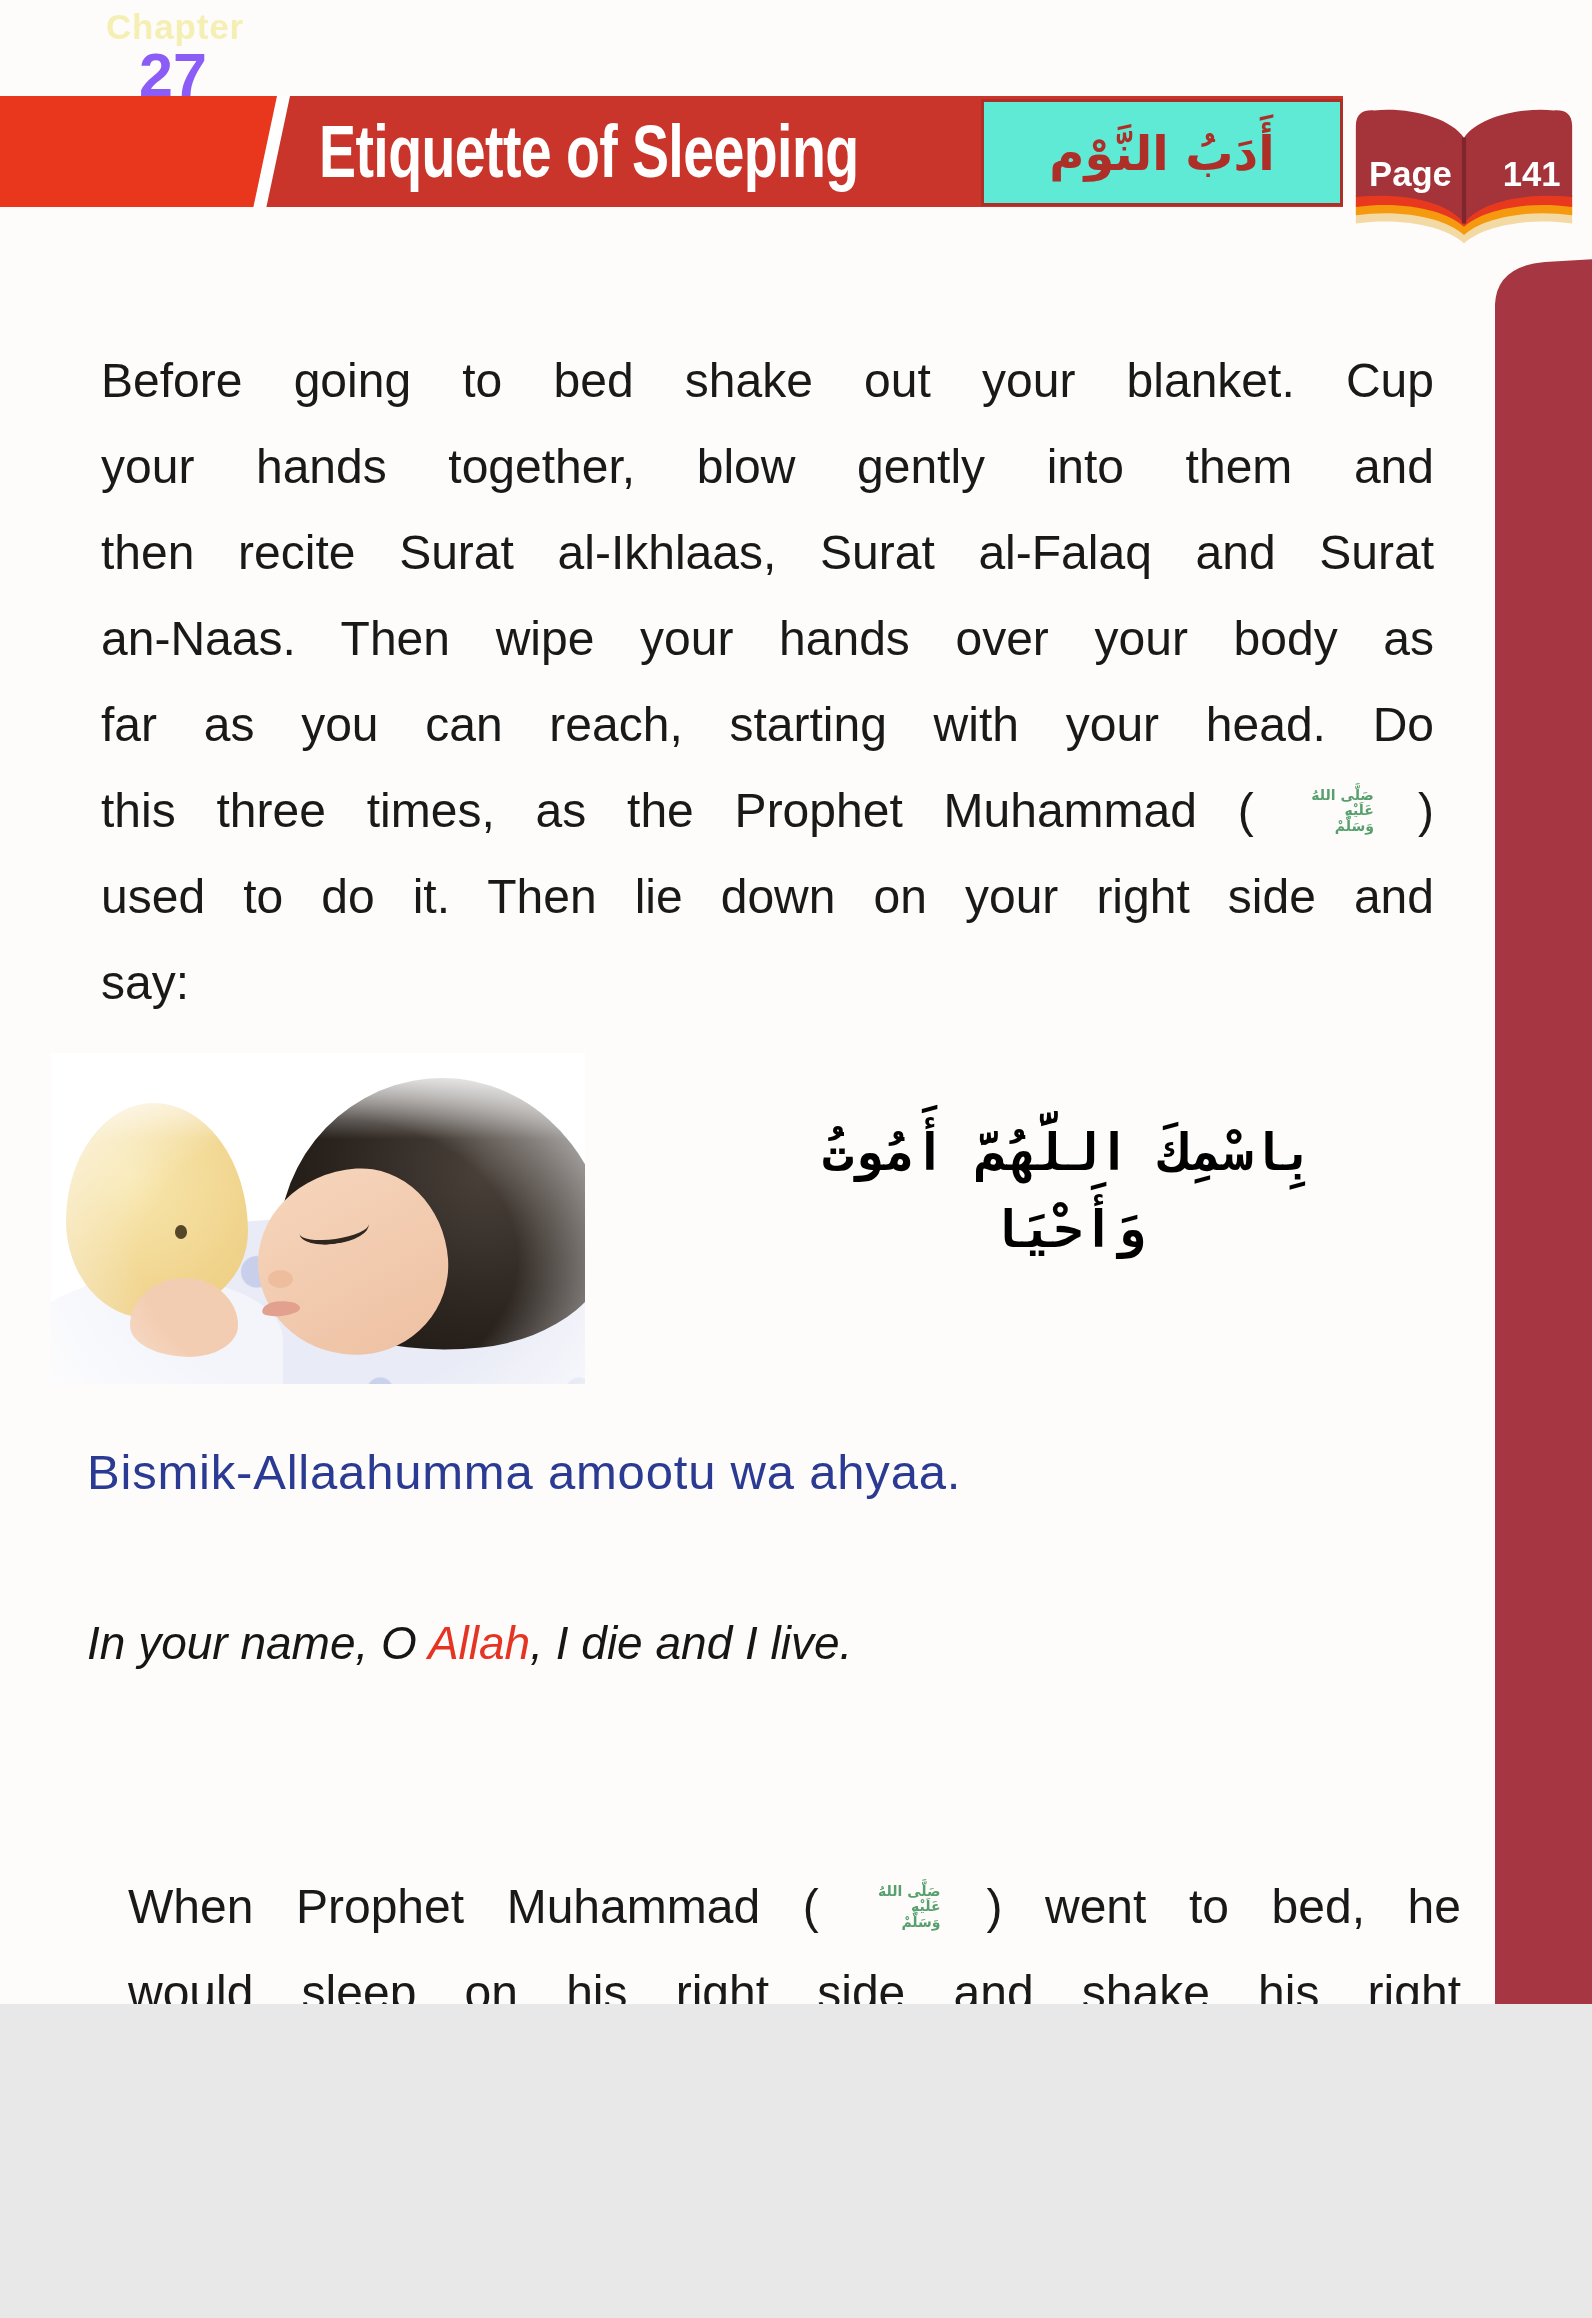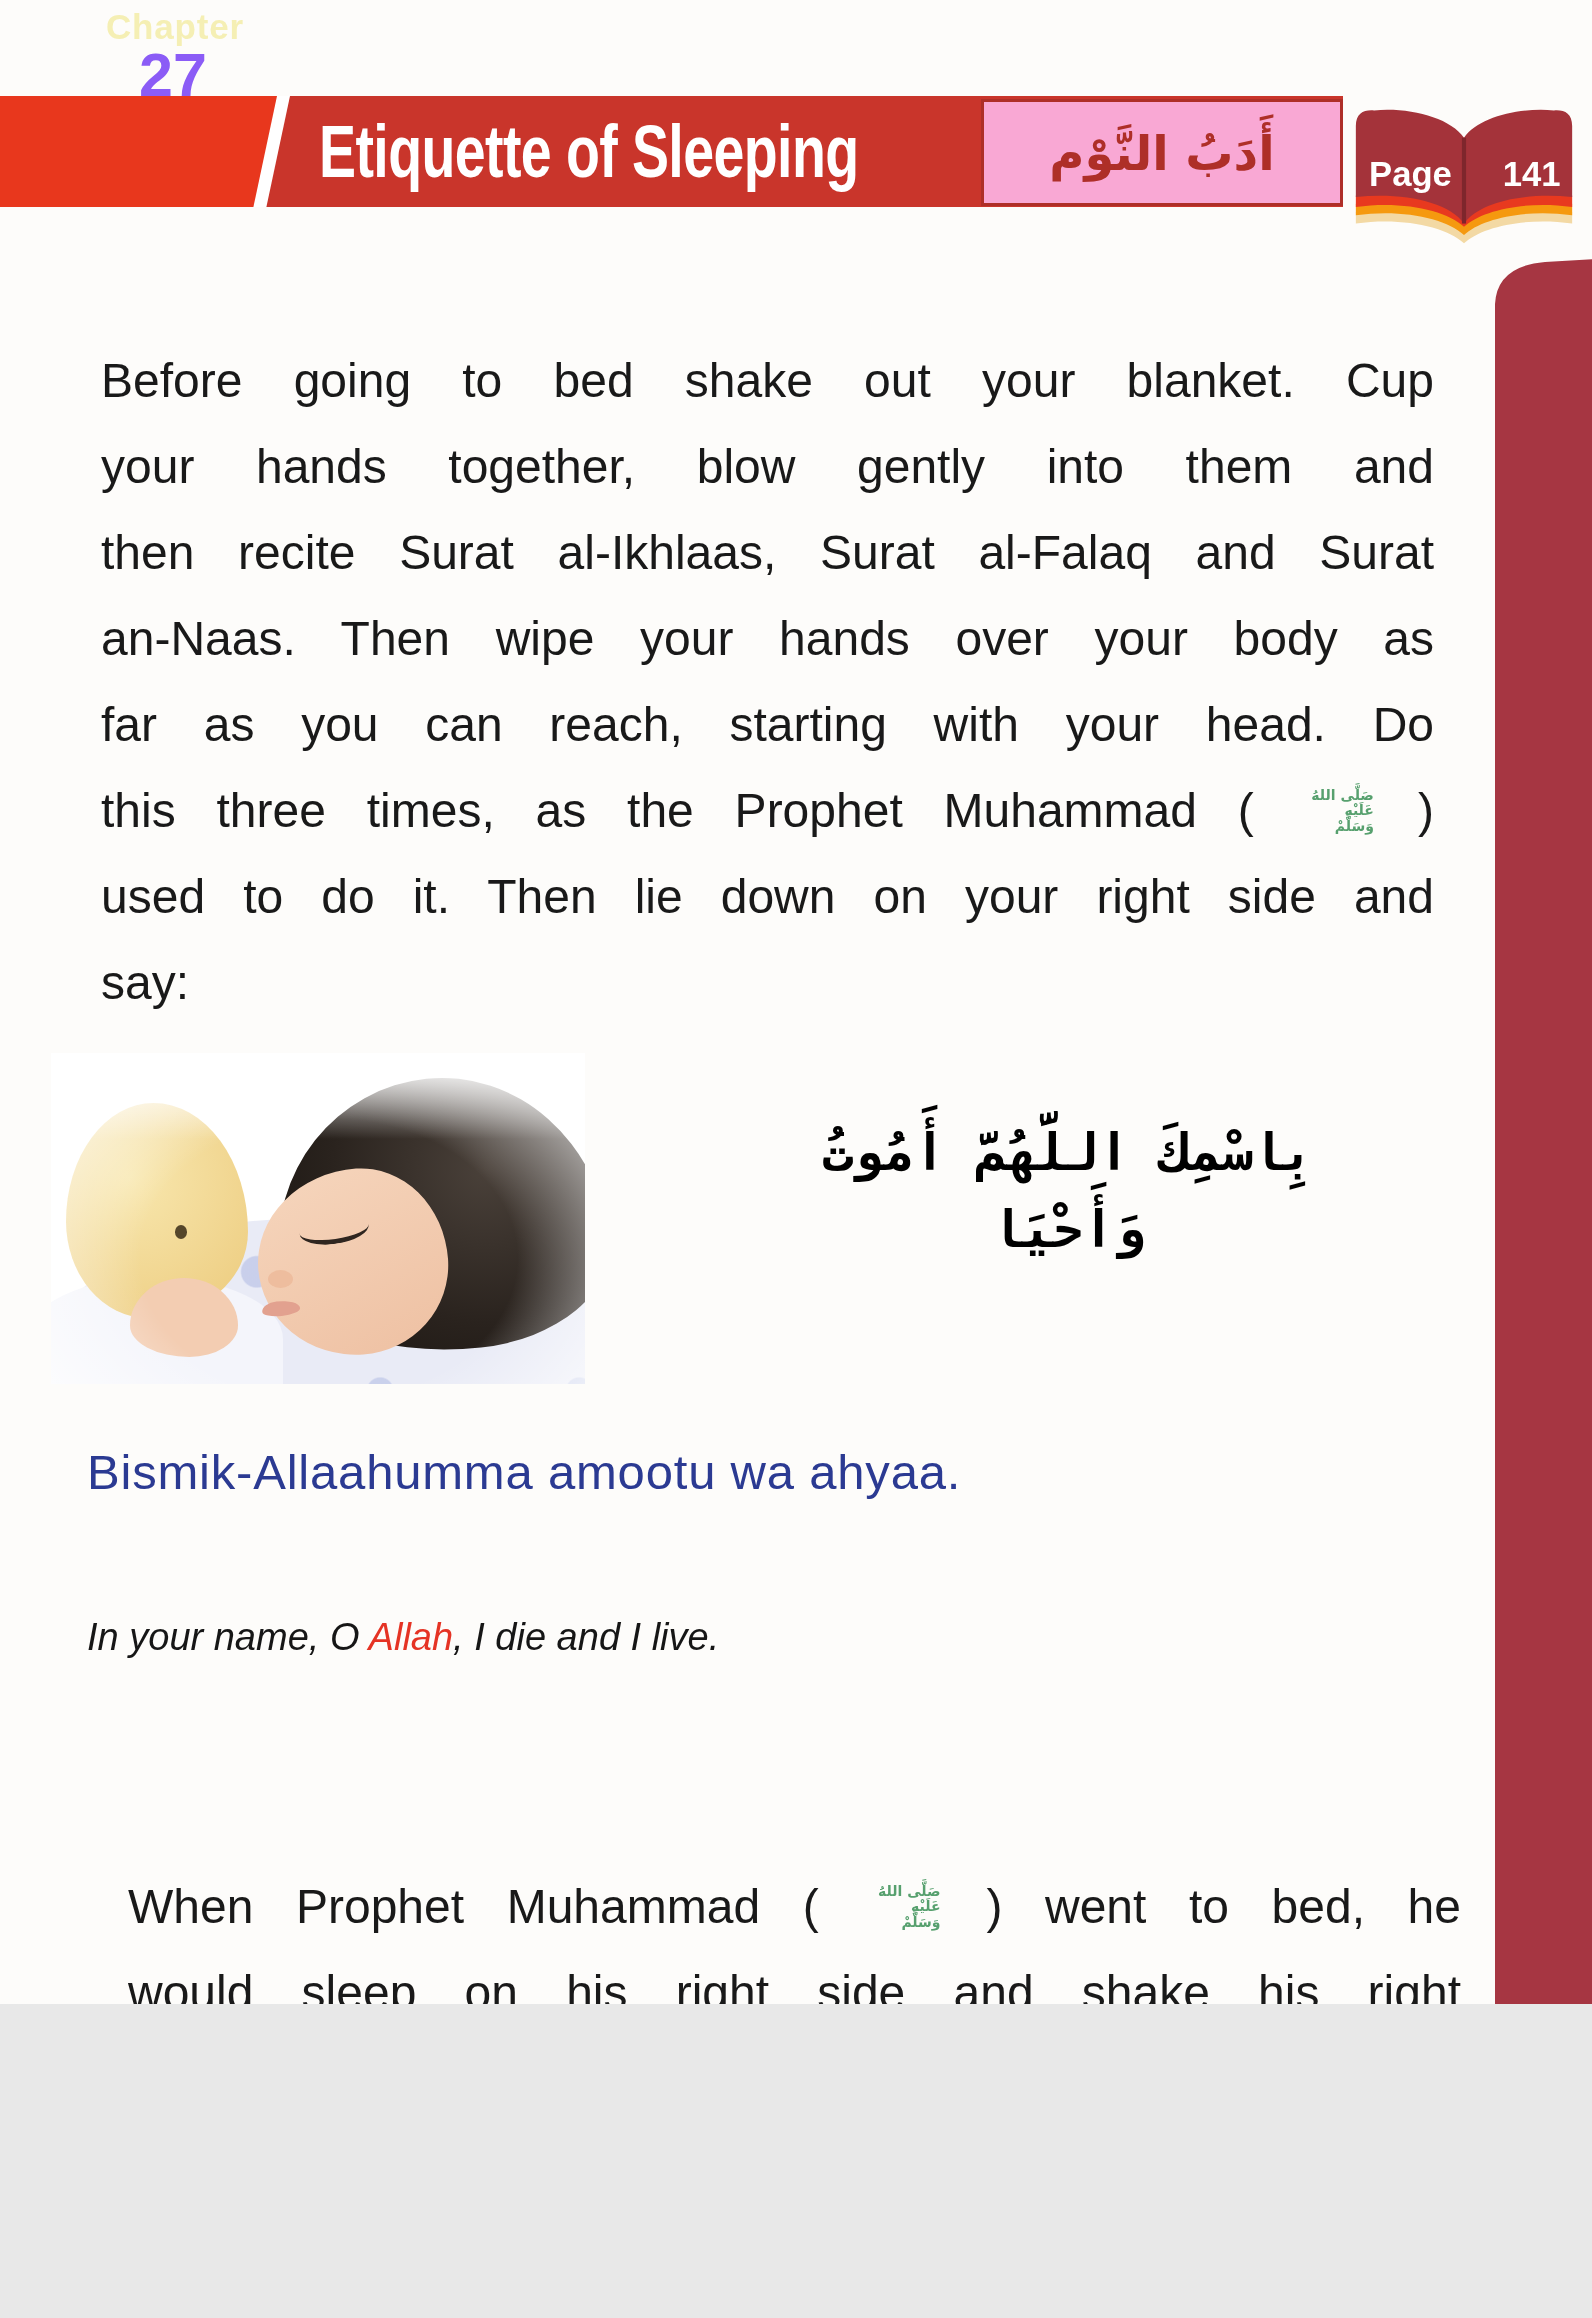--- a/index.html
+++ b/index.html
@@ -10,21 +10,21 @@
   .band-dark{position:absolute;left:0;top:96px;width:1343px;height:111px;background:#c9352b;}
   .slash{position:absolute;left:276px;top:96px;width:14px;height:111px;background:#ffffff;
          transform:skewX(-12deg);transform-origin:top left;}
   .chapter-block{position:absolute;left:-50px;top:96px;width:327px;height:111px;background:#e8371d;
          transform:skewX(-12deg);transform-origin:top left;}
   .chapter-label{position:absolute;left:106px;top:6.6px;font-weight:bold;font-size:35px;color:#f5efb4;letter-spacing:0.8px;}
   .chapter-number{position:absolute;left:139px;top:40px;font-weight:bold;font-size:61px;color:#8b5cf6;}
   .header-title{position:absolute;left:319px;top:96px;height:111px;line-height:111px;white-space:nowrap;
          font-weight:bold;font-size:75px;color:#ffffff;}
   .title-inner{display:inline-block;transform:scaleX(.74);transform-origin:left center;letter-spacing:-0.8px;}
-  .arabic-box{position:absolute;left:981px;top:99px;width:362px;height:107px;background:#f9a8d4;
+  .arabic-box{position:absolute;left:981px;top:99px;width:362px;height:107px;background:#5eead4;
          border:3.3px solid #ae2f28;box-sizing:border-box;display:flex;align-items:center;justify-content:center;}
   .arabic-box-text{font-family:"DejaVu Sans",sans-serif;direction:rtl;font-weight:bold;
          font-size:48px;color:#ae2f28;line-height:1;}
   .book-icon{position:absolute;left:1344px;top:103px;width:240px;height:142px;}
   .book-icon text{font-family:"Liberation Sans",sans-serif;font-weight:bold;fill:#ffffff;font-size:42px;}
 
   
   .side-band{position:absolute;left:1495px;top:258px;width:98px;height:1879px;background:#a63642;
       clip-path:path("M0 2270 L0 46 Q2 8 50 4 L118 0 L118 2236 Q62 2258 2 2269 Z");}
 
@@ -36,21 +36,21 @@
   .bline.just{text-align:justify;text-align-last:justify;}
   .pbuh{display:inline-flex;flex-direction:column;align-items:flex-end;vertical-align:middle;
         width:76px;margin:0 3.3px;transform:translateY(-3.3px);}
   .pbuh-row{font-family:"DejaVu Sans",sans-serif;direction:rtl;font-size:14px;line-height:15.7px;
         color:#57a06e;font-weight:bold;}
 
   
   .dua-arabic{position:absolute;left:745px;top:1119px;width:646px;text-align:center;direction:rtl;
         font-family:Liberation Mono, monospace;font-weight:bold;font-size:51px;color:#000000;line-height:1.5;}
   .transliteration{position:absolute;left:87px;top:1444px;font-size:49px;color:#2b3a92;letter-spacing:0.8px;}
-  .translation{position:absolute;left:87px;top:1616px;font-size:38px;font-style:italic;color:#161616;}
+  .translation{position:absolute;left:87px;top:1616px;font-size:46px;font-style:italic;color:#161616;}
   .translation .allah{color:#e53324;}
 
   
   .photo{position:absolute;left:51px;top:1053px;width:534px;height:331px;overflow:hidden;background:#ffffff;}
   .photo *{position:absolute;}
   .blanket{left:-33px;bottom:-50px;width:613px;height:215px;background:#e9ebf6;
       border-radius:45% 55% 0 0/90% 70% 0 0;
       background-image:radial-gradient(circle at 20% 40%, rgba(140,155,215,.35) 0 15px, transparent 16.6px),
                        radial-gradient(circle at 55% 70%, rgba(140,155,215,.30) 0 18px, transparent 20px),
                        radial-gradient(circle at 82% 30%, rgba(140,155,215,.33) 0 12.4px, transparent 14px);

